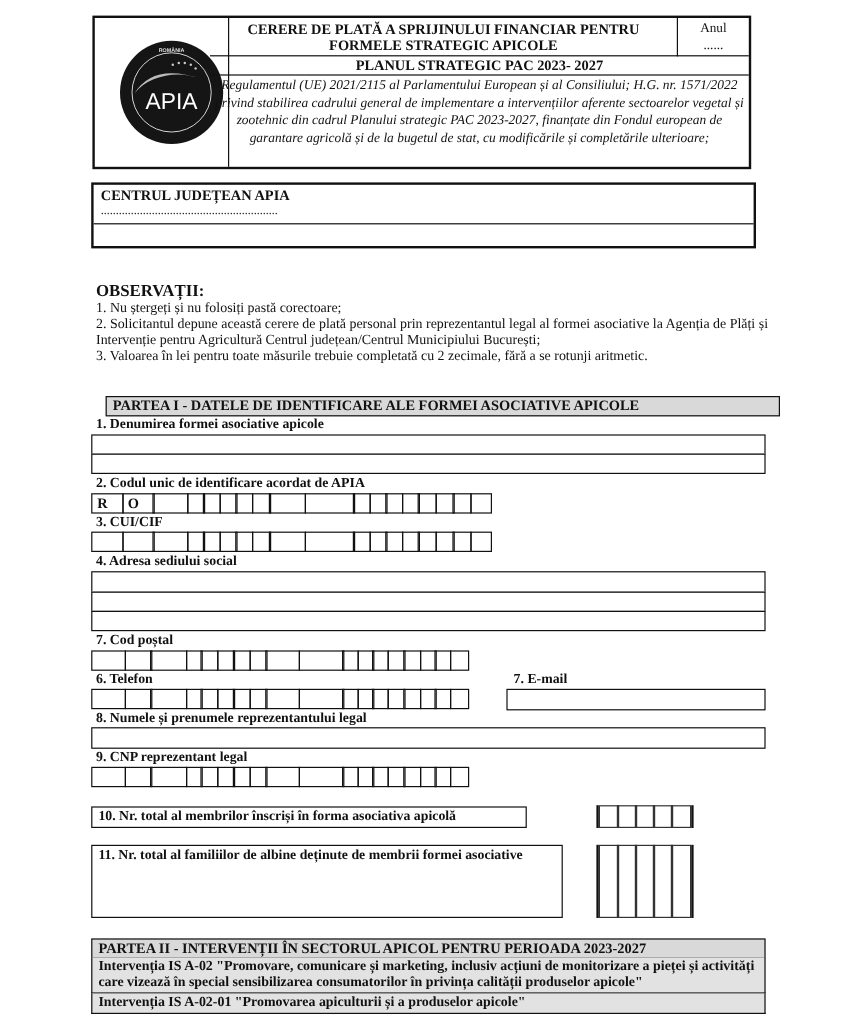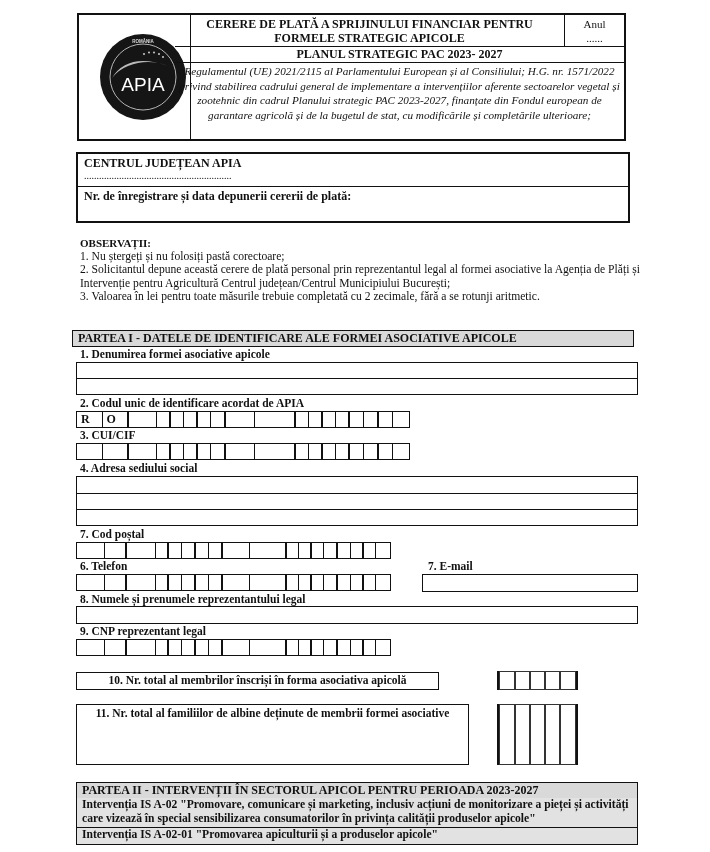--- a/index.html
+++ b/index.html
@@ -7,31 +7,31 @@
   .abs{position:absolute;box-sizing:border-box;}
   .box{border:1.6px solid #111;}
   
   #hdr{left:77px;top:13px;width:549px;height:128px;border:2px solid #111;}
   #logo-cell{left:0;top:0;width:96px;height:124px;border-right:1.6px solid #111;margin-left:16px;}
   #title-cell{left:96px;top:0;width:390px;height:32px;border-right:1.6px solid #111;border-bottom:1.6px solid #111;text-align:center;font-weight:bold;font-size:12px;line-height:14px;padding-top:2px;}
   #anul-cell{left:486px;top:0;width:59px;height:32px;border-bottom:1.6px solid #111;text-align:center;font-weight:normal;font-size:11px;line-height:14px;padding-top:2px;}
   #plan-cell{left:96px;top:32px;width:449px;height:16px;border-bottom:1.6px solid #111;text-align:center;font-weight:bold;font-size:12px;line-height:15px;}
   #reg-cell{left:96px;top:48px;width:449px;height:76px;text-align:center;font-style:italic;font-size:11.2px;line-height:14.6px;padding:1px 3px 0 3px;}
   
-  #centru{left:76px;top:152px;width:554px;height:71px;border:2px solid #111;}
+  #centru{left:76px;top:152px;width:554px;height:55px;border:2px solid #111;}
   #centru-top{left:0;top:0;width:550px;height:33px;border-bottom:1.6px solid #111;padding:2px 6px;font-size:12px;font-weight:bold;line-height:14px;}
   #centru-top .dots{font-weight:normal;font-size:10px;line-height:12px;}
   #centru-bot{left:0;top:33px;width:550px;height:34px;padding:2px 6px;font-size:12px;font-weight:bold;line-height:14px;}
   
   #obs{left:80px;top:237px;width:560px;font-size:11.6px;line-height:13.2px;}
-  #obs .t{font-weight:bold;font-size:11px;}
+  #obs .t{font-weight:bold;font-size:14px;}
   #obs p{margin:0;text-align:justify;}
   
   .sec{background:#d9d9d9;border:1.6px solid #111;font-weight:bold;font-size:12px;line-height:14px;padding:0 5px;}
-  .lbl{font-weight:bold;font-size:11.5px;line-height:13px;text-align:center;}
+  .lbl{font-weight:bold;font-size:11.5px;line-height:13px;}
   .field{border:1.6px solid #111;background:#fff;}
   .cells{display:flex;height:17px;}
   .cells .c{box-sizing:border-box;border:1.5px solid #111;margin-left:-1.5px;height:17px;font-weight:bold;font-size:12px;line-height:14px;padding-left:4px;}
   .cells .c:first-child{margin-left:0;}
   .vcells{display:flex;}
   .vcells .c{box-sizing:border-box;border:1.5px solid #333;margin-left:-1.5px;flex:1;}
   .vcells .c:first-child{margin-left:0;}
   .p2row{background:#e2e2e2;border:1.6px solid #111;border-top:none;font-weight:bold;font-size:11.6px;line-height:13.6px;padding:0 5px;}
 </style>
 </head>
@@ -64,33 +64,30 @@
   </div>
   <div id="plan-cell" class="abs">PLANUL STRATEGIC PAC 2023- 2027</div>
   <div id="reg-cell" class="abs">Regulamentul (UE) 2021/2115 al Parlamentului European și al Consiliului; H.G. nr. 1571/2022 privind stabilirea cadrului general de implementare a intervențiilor aferente sectoarelor vegetal și zootehnic din cadrul Planului strategic PAC 2023-2027, finanțate din Fondul european de garantare agricolă și de la bugetul de stat, cu modificările și completările ulterioare;</div>
 </div>
 
 <div id="centru" class="abs">
   <div id="centru-top" class="abs">
     <div>CENTRUL JUDEȚEAN APIA</div>
     <div class="dots">...........................................................</div>
   </div>
-  <div id="centru-bot" class="abs">
-    <div>Nr. de înregistrare și data depunerii cererii de plată:</div>
-  </div>
 </div>
 
 <div id="obs" class="abs">
   <p class="t">OBSERVAȚII:</p>
   <p>1. Nu ștergeți și nu folosiți pastă corectoare;</p>
   <p>2. Solicitantul depune această cerere de plată personal prin reprezentantul legal al formei asociative la Agenția de Plăți și Intervenție pentru Agricultură Centrul județean/Centrul Municipiului București;</p>
   <p>3. Valoarea în lei pentru toate măsurile trebuie completată cu 2 zecimale, fără a se rotunji aritmetic.</p>
 </div>
 
-<div class="abs sec" style="left:72px;top:330px;width:562px;height:17px;">PARTEA I - DATELE DE IDENTIFICARE ALE FORMEI ASOCIATIVE APICOLE</div>
+<div class="abs sec" style="left:88px;top:330px;width:562px;height:17px;">PARTEA I - DATELE DE IDENTIFICARE ALE FORMEI ASOCIATIVE APICOLE</div>
 
 <div class="abs lbl" style="left:80px;top:348px;">1. Denumirea formei asociative apicole</div>
 <div class="abs field" style="left:76px;top:362px;width:562px;height:17px;"></div>
 <div class="abs field" style="left:76px;top:378px;width:562px;height:17px;"></div>
 
 <div class="abs lbl" style="left:80px;top:397px;">2. Codul unic de identificare acordat de APIA</div>
 <div class="abs cells" style="left:76px;top:411px;">
   <div class="c" style="width:27px">R</div>
   <div class="c" style="width:27px">O</div>
   <div class="c" style="width:30px"></div>

